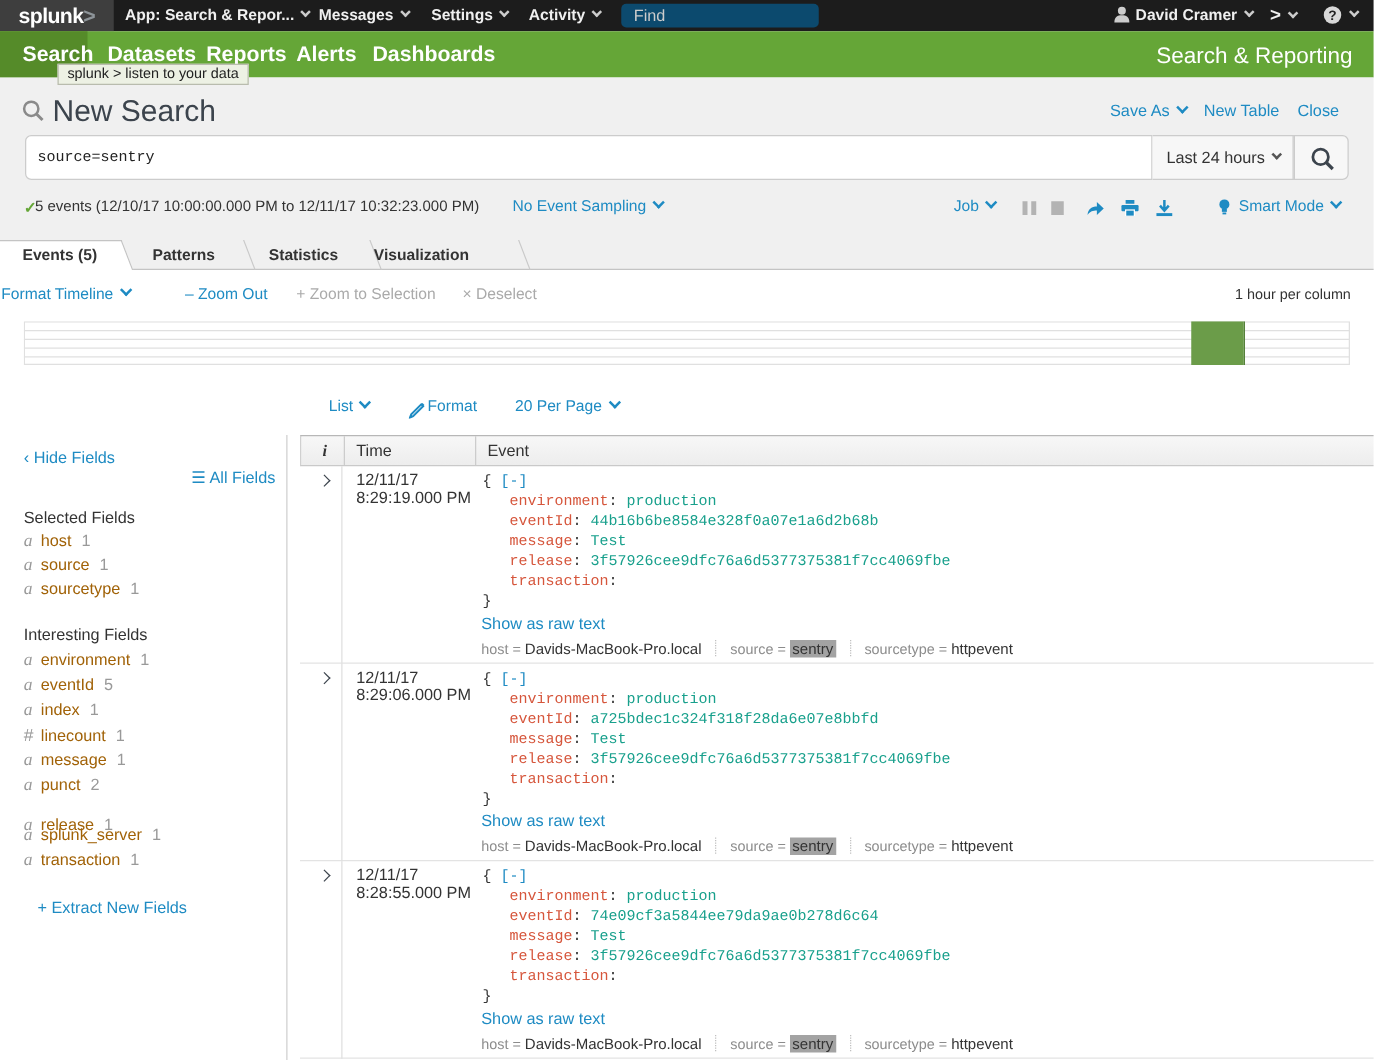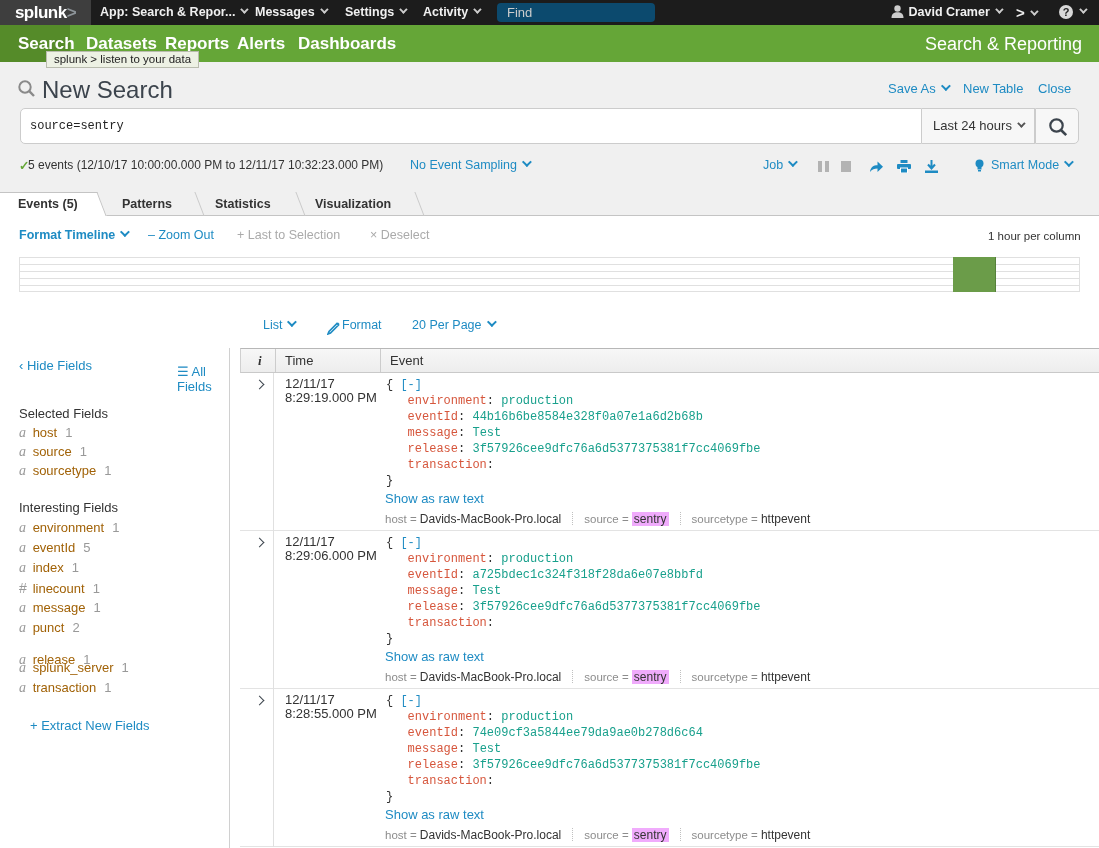--- a/index.html
+++ b/index.html
@@ -67,21 +67,21 @@
   .erow .arrow { position:absolute; left:16px; top:8px; width:7px; height:7px; border-right:1.8px solid #3c444d; border-top:1.8px solid #3c444d; transform:rotate(45deg); }
   .erow .time { position:absolute; left:45px; top:4px; width:95px; font-size:13px; color:#333; line-height:13.5px; }
   .erow .json { position:absolute; left:146px; top:4px; font-family:"Liberation Mono", monospace; font-size:12px; line-height:16px; color:#333; white-space:pre; }
   .erow .rawlink { position:absolute; left:145px; top:118px; font-size:13px; color:#1e8bc3; }
   .erow .fieldsline { position:absolute; left:145px; top:139px; font-size:12px; color:#333; }
   .jk { color:#d6563c; }
   .jv { color:#18a08c; }
   .jb { color:#1e8bc3; }
   .flabel { color:#8c8c8c; font-size:11.5px; }
   .fsep { display:inline-block; width:0; height:13px; border-left:1px dotted #c0c0c0; margin:0 11px; vertical-align:-2px; }
-  .hl { background:#f0abfc; padding:0 2px; }
+  .hl { background:#a3a3a3; padding:0 2px; }
 </style>
 </head>
 <body>
 <div id="page">
 
   <div id="topbar">
     <div id="logo">splunk<span class="gt">&gt;</span></div>
     <div class="tb-item" style="left:100px;">App: Search &amp; Repor...<span class="tb-caret"></span></div>
     <div class="tb-item" style="left:255px;">Messages<span class="tb-caret"></span></div>
     <div class="tb-item" style="left:345px;">Settings<span class="tb-caret"></span></div>
@@ -160,30 +160,30 @@
     </div>
 
     <div id="tabs">
       <div class="tabline"></div>
       <div class="tab" id="tab-active" style="left:-10px; width:112px;"><span class="bg" style="border-left:none;"></span><span class="lbl" style="margin-left:28px;">Events (5)</span></div>
       <span class="tabdiv" style="left:199px;"></span>
       <span class="tabdiv" style="left:300px;"></span>
       <span class="tabdiv" style="left:419px;"></span>
       <div class="tab" style="left:107px; width:91px;"><span class="lbl" style="margin-left:15px;">Patterns</span></div>
       <div class="tab" style="left:198px; width:101px;"><span class="lbl" style="margin-left:17px;">Statistics</span></div>
-      <div class="tab" style="left:299px; width:120px;"><span class="lbl" style="margin-left:16px;text-align:right;">Visualization</span></div>
+      <div class="tab" style="left:299px; width:120px;"><span class="lbl" style="margin-left:0;text-align:right;">Visualization</span></div>
     </div>
   </div>
 
   <div id="tooltip">splunk &gt; listen to your data</div>
 
   <div id="tl-controls">
-    <span class="abs blue" style="left:19px;font-weight:bold;">Format Timeline<span class="caret"></span></span>
+    <span class="abs blue" style="left:1px;">Format Timeline<span class="caret"></span></span>
     <span class="abs blue" style="left:148px;">– Zoom Out</span>
-    <span class="abs" style="left:237px; color:#aaa;">+ Last to Selection</span>
+    <span class="abs" style="left:237px; color:#aaa;">+ Zoom to Selection</span>
     <span class="abs" style="left:370px; color:#aaa;">× Deselect</span>
     <span class="abs" style="left:988px; top:2px; font-size:11.5px; color:#333;">1 hour per column</span>
   </div>
 
   <div id="tl-chart">
     <svg width="1061" height="35">
       <g stroke="#e0e0e0" stroke-width="1">
         <line x1="0.5" y1="0.5" x2="0.5" y2="34.5"></line>
         <line x1="1060.5" y1="0.5" x2="1060.5" y2="34.5"></line>
         <line x1="0" y1="0.5" x2="1061" y2="0.5"></line>
@@ -202,21 +202,21 @@
     <span class="abs blue" style="left:23px;">List<span class="caret"></span></span>
     <svg class="abs" style="left:87px; top:4px;" width="13" height="13" viewBox="0 0 13 13">
         <path d="M1 12 L3.5 11 L11.5 3 L10 1.5 L2 9.5 Z M10.5 1 L12 2.5" stroke="#1e8bc3" stroke-width="1.6" fill="none"></path>
       </svg>
     <span class="abs blue" style="left:102px;">Format</span>
     <span class="abs blue" style="left:172px;">20 Per Page<span class="caret"></span></span>
   </div>
 
   <div id="sidebar">
     <span class="abs blue" style="left:19px; top:10px;">‹ Hide Fields</span>
-    <span class="abs blue" style="left:153px; top:16px;margin-left:24px;">☰ All Fields</span>
+    <span class="abs blue" style="left:153px; top:26px;">☰ All Fields</span>
     <div class="abs" style="left:19px; top:58px; color:#333;">Selected Fields</div>
     <div class="fld" style="top:77px;"><span class="t">a</span> <a>host</a><span class="cnt">1</span></div>
     <div class="fld" style="top:96px;"><span class="t">a</span> <a>source</a><span class="cnt">1</span></div>
     <div class="fld" style="top:115px;"><span class="t">a</span> <a>sourcetype</a><span class="cnt">1</span></div>
     <div class="abs" style="left:19px; top:152px; color:#333;">Interesting Fields</div>
     <div class="fld" style="top:172px;"><span class="t">a</span> <a>environment</a><span class="cnt">1</span></div>
     <div class="fld" style="top:192px;"><span class="t">a</span> <a>eventId</a><span class="cnt">5</span></div>
     <div class="fld" style="top:212px;"><span class="t">a</span> <a>index</a><span class="cnt">1</span></div>
     <div class="fld" style="top:232px;"><span class="t" style="font-family:'Liberation Sans'; font-style:normal;">#</span> <a>linecount</a><span class="cnt">1</span></div>
     <div class="fld" style="top:252px;"><span class="t">a</span> <a>message</a><span class="cnt">1</span></div>

